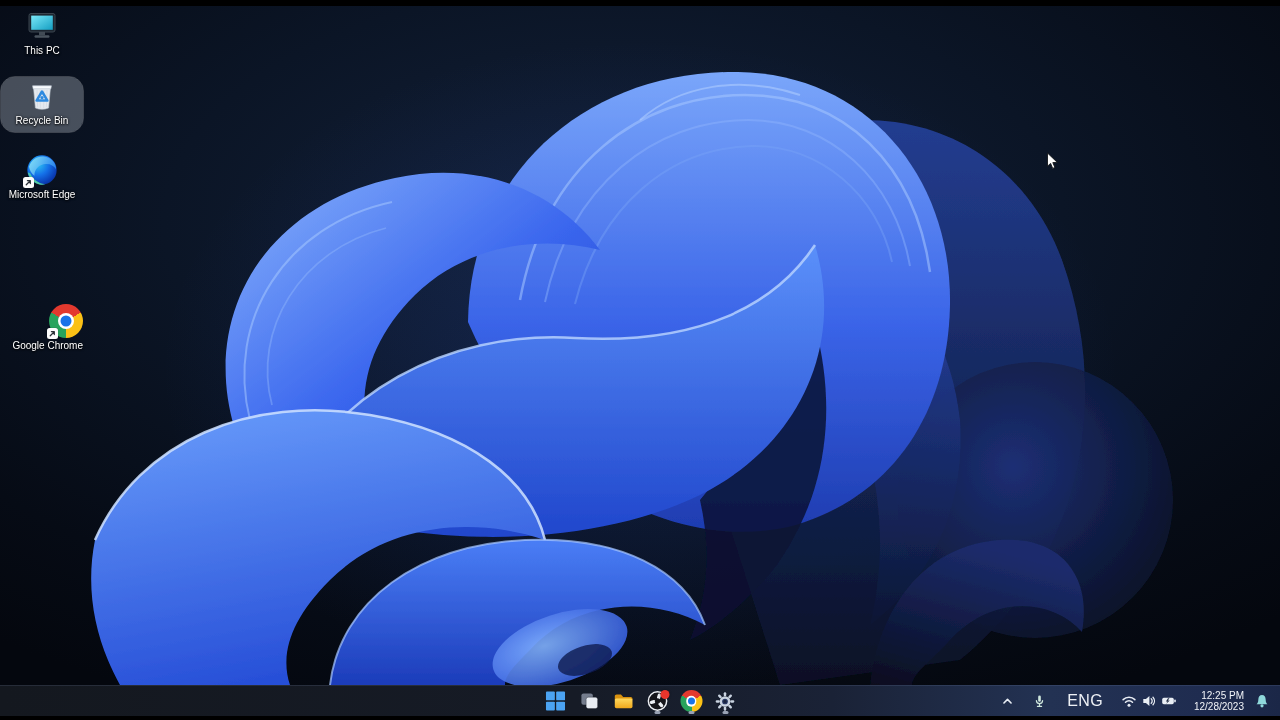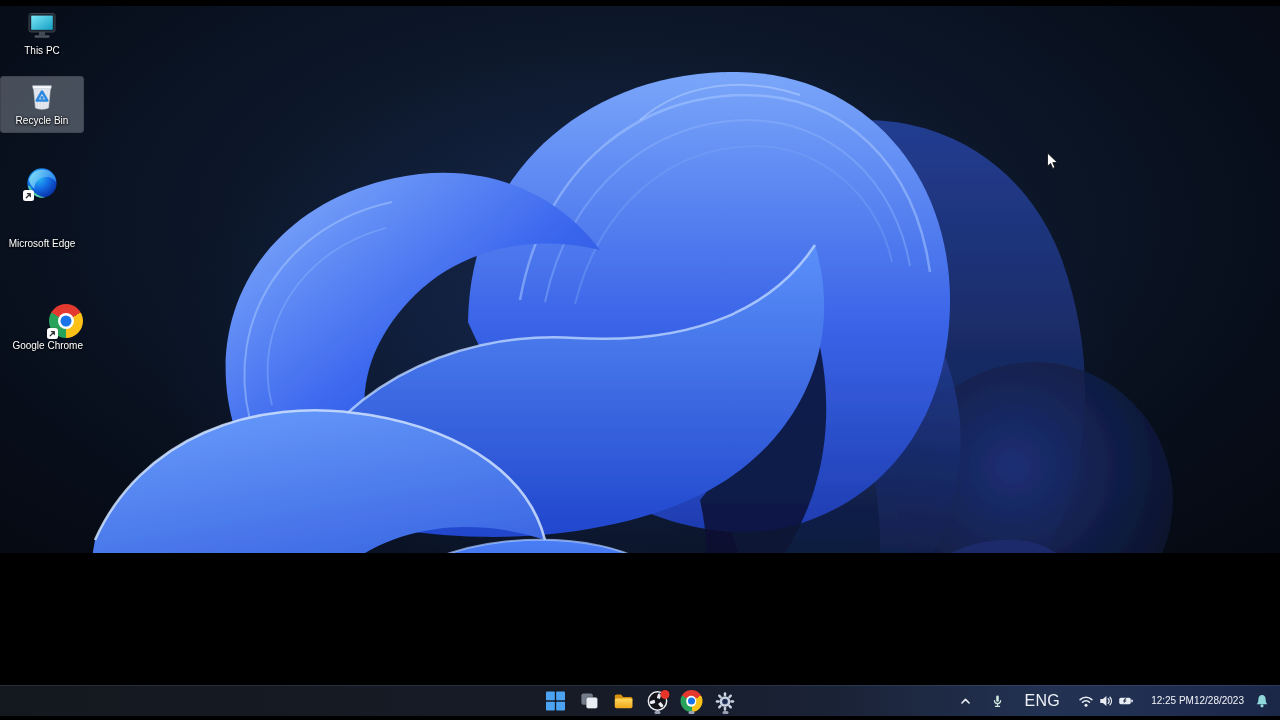--- a/index.html
+++ b/index.html
@@ -5,21 +5,21 @@
 <style>
   html,body{margin:0;padding:0;background:#000;}
   .stage{position:relative;width:1280px;height:720px;background:#000;overflow:hidden;
          font-family:"Liberation Sans",sans-serif;-webkit-font-smoothing:antialiased;}
   
   .bar{position:absolute;left:0;width:100%;background:#000;}
   .bar.top{top:0;height:6px;}
   .bar.bottom{bottom:0;height:4px;}
 
   
-  .desktop{position:absolute;top:6px;left:0;width:1280px;height:547px;overflow:hidden;}
+  .desktop{position:absolute;top:6px;left:0;width:1280px;height:679px;overflow:hidden;}
   .wallpaper{position:absolute;top:0;left:0;width:1280px;height:679px;display:block;}
 
   
   .icon-cell{position:absolute;left:1px;width:82px;height:55px;display:flex;flex-direction:column;
              align-items:center;padding-top:2px;box-sizing:border-box;border-radius:2px;cursor:default;}
   .icon-cell.selected{background:rgba(140,148,158,0.48);outline:1px solid rgba(255,255,255,0.22);}
   .icon-art{width:34px;height:34px;position:relative;flex:0 0 auto;}
   .icon-art svg{display:block;}
   .icon-label{margin-top:2px;font-size:10px;line-height:12px;color:#fff;white-space:nowrap;
               text-shadow:0 1px 2px rgba(0,0,0,0.95),0 0 3px rgba(0,0,0,0.8);}
@@ -53,21 +53,21 @@
   .chrome-36 .ring{width:16px;height:16px;} .chrome-36 .core{width:11px;height:11px;}
   .chrome-22{width:22px;height:22px;}
   .chrome-22 .ring{width:10.5px;height:10.5px;} .chrome-22 .core{width:7px;height:7px;}
 
   
   .tb-right{position:absolute;right:6px;top:0;height:100%;display:flex;align-items:center;}
   .tray-btn{height:25px;display:flex;align-items:center;justify-content:center;border-radius:4px;
             cursor:pointer;padding:0 4px;}
   .tray-lang{font-size:16px;color:#eef1f6;letter-spacing:.3px;padding:0 7px;}
   .tray-net{display:flex;align-items:center;gap:4px;padding:0 5px;}
-  .tray-clock{display:flex;flex-direction:row;align-items:flex-end;justify-content:center;
+  .tray-clock{display:flex;flex-direction:column;align-items:flex-end;justify-content:center;
               color:#f2f4f8;font-size:10px;line-height:11.5px;padding:0 6px;cursor:pointer;}
   .gap-s{margin-left:6px;} .gap-m{margin-left:9px;}
 </style>
 </head>
 <body>
 
 <div class="stage">
 
   <div class="desktop">
     <svg class="wallpaper" viewBox="0 6 1280 679" preserveAspectRatio="none">
@@ -175,39 +175,39 @@
             </defs>
           <rect x="4" y="4.5" width="26" height="18.5" rx="2" fill="#1d2630" stroke="#3a444e" stroke-width="1"></rect>
           <rect x="6.2" y="6.6" width="21.6" height="14.2" fill="url(#scr)"></rect>
           <rect x="14" y="23" width="6" height="3.2" fill="#414b55"></rect>
           <rect x="9.5" y="26.2" width="15" height="2.6" rx="1.2" fill="#4a545e"></rect>
         </svg>
       </div>
       <div class="icon-label">This PC</div>
     </div>
 
-    <div class="icon-cell selected" style="top:71px;">
+    <div class="icon-cell selected" style="top:71px;border-radius:14px;">
       <div class="icon-art">
         <svg viewBox="0 0 34 34" width="34" height="34">
           <path d="M8.6 9.5 L25.4 9.5 L23.6 29 C19.4 30.8 14.6 30.8 10.4 29 Z" fill="#eef2f7" opacity="0.95" stroke="#c2ccd6" stroke-width="0.6"></path>
           <g stroke="#cdd6de" stroke-width="0.8" opacity="0.7">
             <line x1="12" y1="11" x2="12.6" y2="28"></line>
               <line x1="15" y1="11" x2="15.3" y2="29"></line>
             <line x1="19" y1="11" x2="18.7" y2="29"></line>
               <line x1="22" y1="11" x2="21.4" y2="28"></line>
           </g>
           <path d="M7.6 6.8 h18.8 l-0.5 3 H8.1 Z" fill="#f8fbfe" stroke="#c2ccd6" stroke-width="0.6"></path>
           <path d="M17 12.5 L22.4 21.6 H11.6 Z" fill="none" stroke="#2e8ae0" stroke-width="2.5" stroke-linejoin="round"></path>
           <circle cx="17" cy="18.6" r="1.6" fill="#2e8ae0"></circle>
         </svg>
       </div>
       <div class="icon-label">Recycle Bin</div>
     </div>
 
-    <div class="icon-cell" style="top:158px;gap:36px;">
+    <div class="icon-cell" style="top:145px;">
       <div class="icon-art">
         <svg viewBox="0 0 36 36" width="34" height="34">
           <defs>
             <radialGradient id="egB" cx="35%" cy="30%" r="85%">
               <stop offset="0%" stop-color="#2ec6f2"></stop>
                 <stop offset="45%" stop-color="#1470e8"></stop>
               <stop offset="80%" stop-color="#0a3cb4"></stop>
                 <stop offset="100%" stop-color="#072c8a"></stop>
             </radialGradient>
             <linearGradient id="egG" x1="0" y1="1" x2="1" y2="0">

